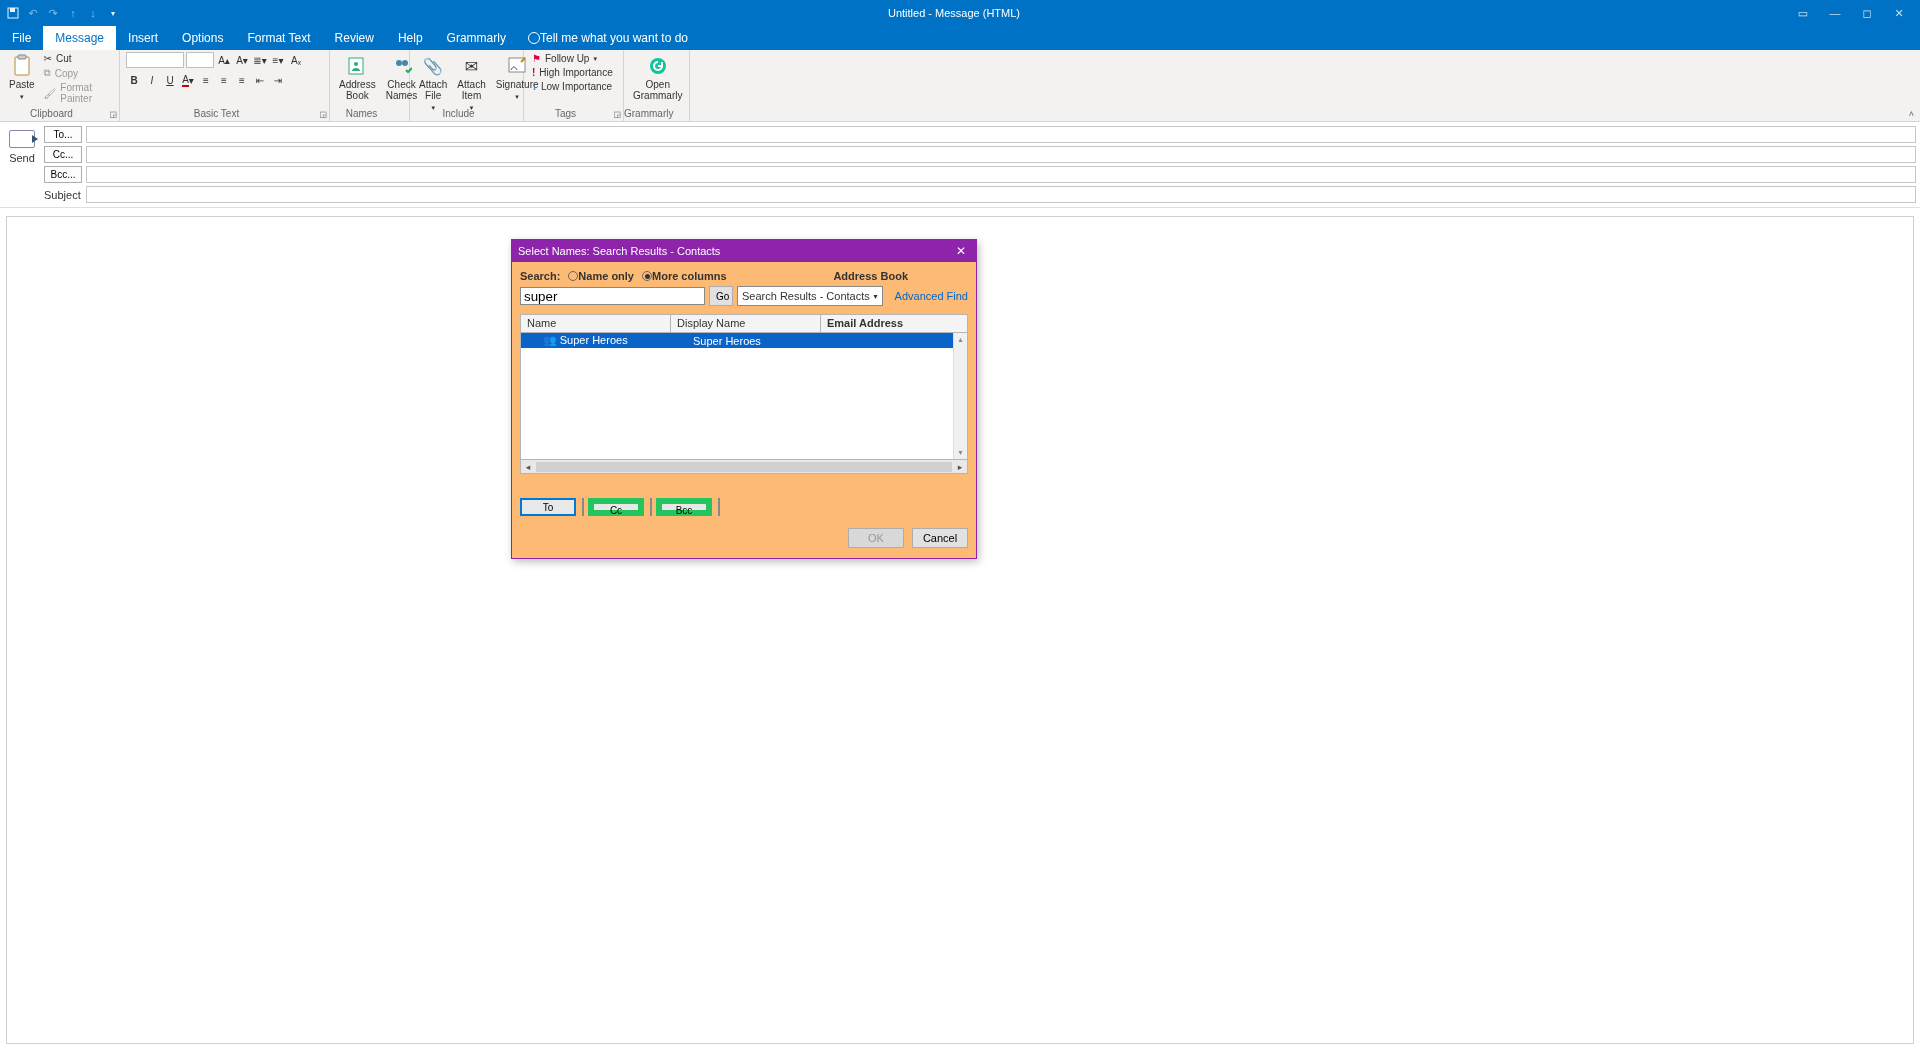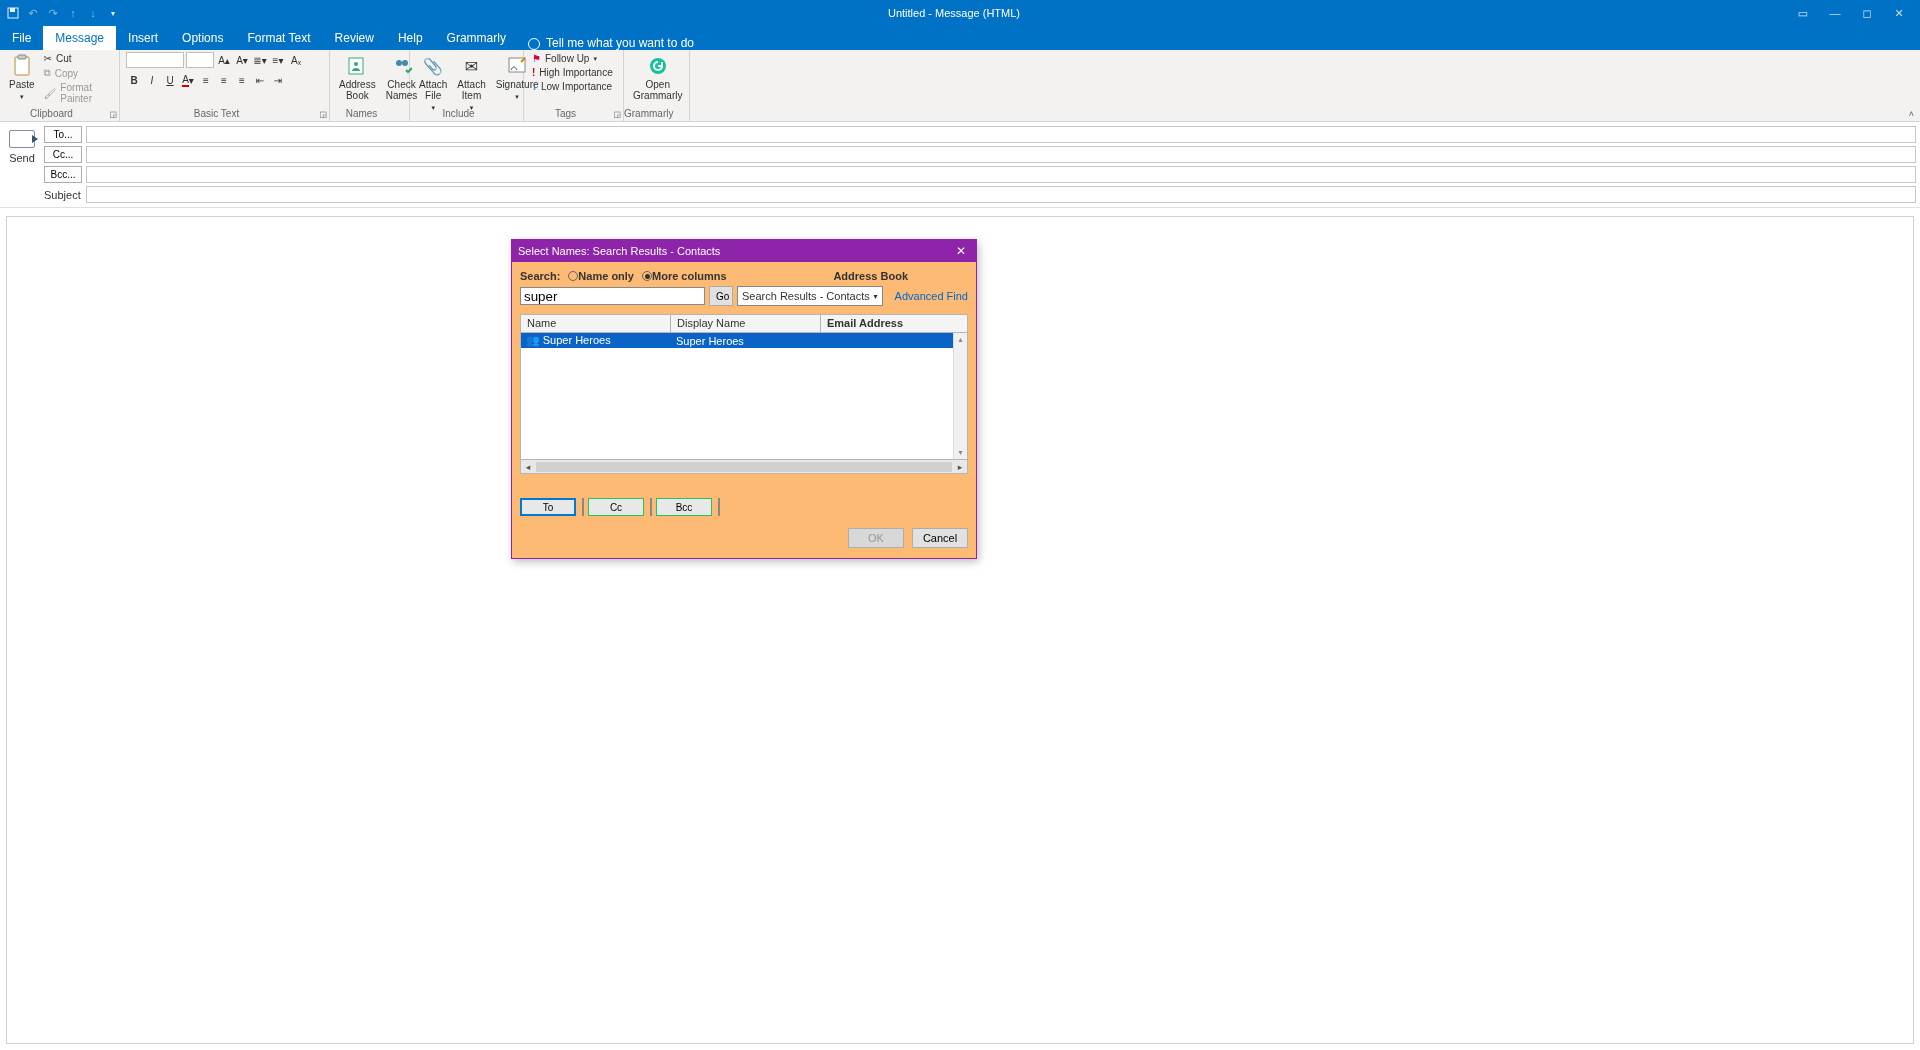--- a/index.html
+++ b/index.html
@@ -41,21 +41,21 @@
   .menubar{
     height:24px;
     background:var(--blue);
     display:flex;
     align-items:stretch;
     color:#fff;
     font-size:12px;
   }
   .menubar .tab{padding:0 12px;display:flex;align-items:center;cursor:default;}
   .menubar .tab.active{background:#fff;color:#0072c6;}
-  .tellme{display:flex;align-items:flex-end;gap:6px;padding:0 10px;}
+  .tellme{display:flex;align-items:center;gap:0;padding:0 10px;}
   .tellme .bulb{width:12px;height:12px;border:1px solid #fff;border-radius:50%;position:relative;}
   
   .ribbon{
     height:72px;
     background:var(--ribbon);
     border-bottom:1px solid var(--ribbon-border);
     display:flex;
     position:relative;
   }
   .group{
@@ -118,28 +118,28 @@
   .go-btn{width:24px;height:20px;border:1px solid #adadad;background:#e1e1e1;font-size:10px;}
   .ab-select{flex:1;height:20px;border:1px solid #888;background:#fff;display:flex;align-items:center;justify-content:space-between;padding:0 4px;}
   .adv{color:#0066cc;margin-left:8px;}
   .grid{border:1px solid var(--grid-border);background:#fff;height:160px;display:flex;flex-direction:column;}
   .grid-head{display:flex;background:#f4f4f4;border-bottom:1px solid var(--grid-border);height:18px;font-size:11px;}
   .gh{padding:2px 6px;border-right:1px solid var(--grid-border);}
   .gh.n{width:150px;} .gh.d{width:150px;} .gh.e{flex:1;border-right:none;font-weight:bold;}
   .grid-body{flex:1;position:relative;overflow:hidden;}
   .grow{display:flex;height:15px;align-items:center;}
   .grow.sel{background:#0a64c8;color:#fff;}
-  .gc{padding:0 5px;} .gc.n{width:150px;} .gc.d{width:150px;} .gc.e{flex:1;}
+  .gc{padding:0 22px;} .gc.n{width:150px;} .gc.d{width:150px;} .gc.e{flex:1;}
   .grid-scroll{height:14px;background:#e8e8e8;border-top:1px solid var(--grid-border);display:flex;align-items:center;font-size:9px;}
   .grid-scroll .arrow{width:14px;text-align:center;color:#555;}
   .grid-scroll .track{flex:1;background:#d0d0d0;height:10px;margin:0 1px;}
   .sidebar-scroll{position:absolute;right:0;top:0;bottom:0;width:14px;background:#f0f0f0;border-left:1px solid #ddd;display:flex;flex-direction:column;justify-content:space-between;color:#888;font-size:8px;align-items:center;padding:2px 0;}
   .recip-rows{margin-top:24px;display:flex;flex-direction:row;gap:4px;}
   .recip-row{display:flex;align-items:center;gap:6px;}
-  .recip-btn{width:56px;height:18px;border:1px solid #22c55e;background:#e8e8e8;font-size:10px;}
+  .recip-btn{width:56px;height:18px;border:6px solid #22c55e;background:#e8e8e8;font-size:10px;}
   .recip-btn.focused{border:1px solid #0078d4;box-shadow:inset 0 0 0 1px #0078d4;}
   .recip-input{flex:1;height:18px;border:1px solid #888;background:#fff;}
   .dlg-buttons{display:flex;justify-content:flex-end;gap:8px;padding:6px 8px 10px;}
   .dlg-btn{width:56px;height:20px;border:1px solid #adadad;background:#e1e1e1;font-size:11px;}
   .dlg-btn.disabled{background:#d8d8d8;color:#999;}
   .hdr-bold{font-weight:600;}
   svg{display:block;}
 </style>
 </head>
 <body>

